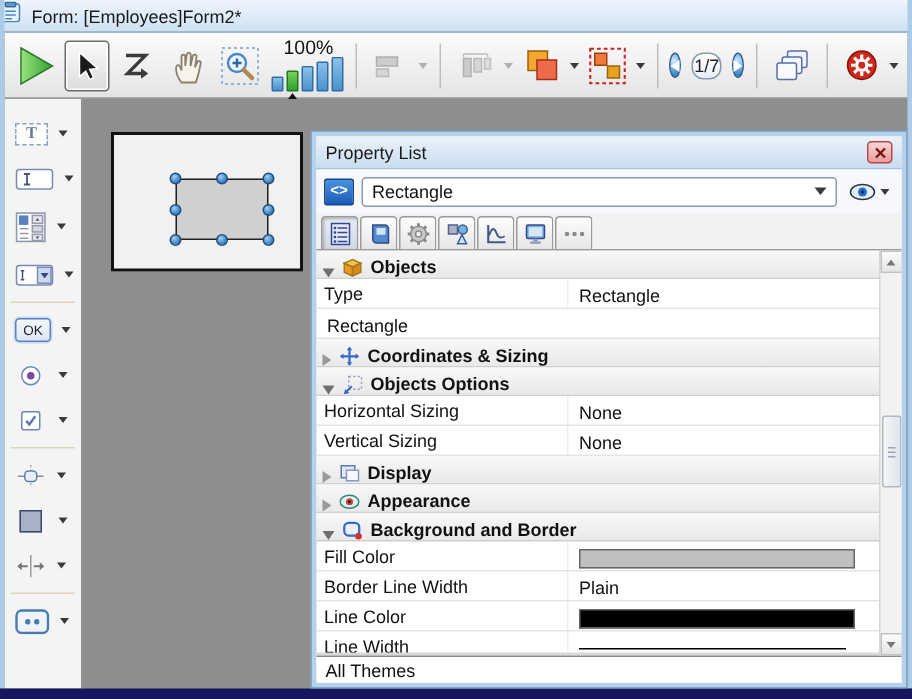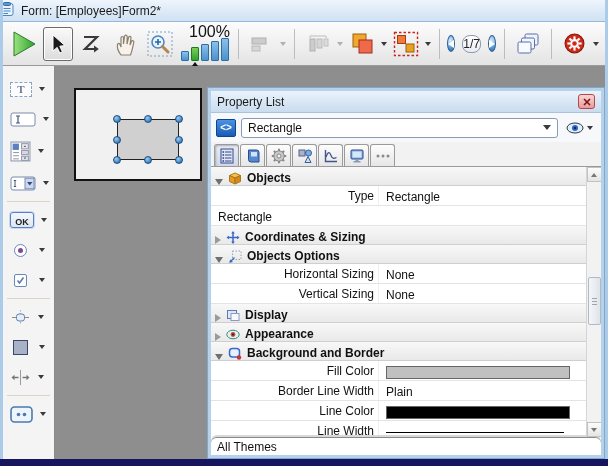--- a/index.html
+++ b/index.html
@@ -21,21 +21,21 @@
   .toolbar { position:absolute; left:3px; right:3px; top:22px; height:44px;
     background:linear-gradient(#fcfcfc,#e4e4e4); border-bottom:1px solid #9a9a9a;
     display:flex; align-items:center; gap:4px; padding:0 6px; z-index:5; }
   .tbtn { display:flex; align-items:center; justify-content:center; height:34px; min-width:30px; border-radius:3px; }
   .tbtn.sel { border:1px solid #6a6a6a; background:linear-gradient(#fafafa,#dcdcdc); box-shadow:inset 0 0 0 1px #ffffff; }
   .tsep { width:1px; height:30px; background:#bdbdbd; margin:0 4px; }
   .tri-d { width:0; height:0; border-left:4px solid transparent; border-right:4px solid transparent; border-top:5px solid #3a3a3a; }
   .tri-d.dis { border-top-color:#b0b0b0; }
   .tri-d.sm { border-left-width:3px; border-right-width:3px; border-top-width:4px; }
   .zoomctl { display:flex; flex-direction:column; align-items:flex-start; margin-left:2px; }
-  .zoom-label { font-size:16px; color:#111; line-height:11px; margin-left:8px; }
+  .zoom-label { font-size:13px; color:#111; line-height:11px; margin-left:8px; }
   .zoom-bars { display:flex; align-items:flex-end; gap:2px; height:24px; }
   .zbar { width:8px; background:linear-gradient(#8cc0ea,#4a92cc); border:1px solid #2e6ea6; border-radius:1px; }
   .zbar.green { background:linear-gradient(#7ad05a,#2fa02f); border-color:#1d7a1d; position:relative; }
   .zbar.green::after { content:""; position:absolute; left:50%; bottom:-6px; transform:translateX(-50%);
     border-left:3px solid transparent; border-right:3px solid transparent; border-bottom:4px solid #111; }
   .navbtn { width:17px; height:17px; border-radius:50%;
     background:radial-gradient(circle at 35% 30%, #d8ebfa, #5d9fd8 60%, #2f6ea8); border:1px solid #2a5f94;
     display:flex; align-items:center; justify-content:center; }
   .nav-tri-l { width:0;height:0;border-top:4px solid transparent;border-bottom:4px solid transparent;border-right:6px solid #fff; }
   .nav-tri-r { width:0;height:0;border-top:4px solid transparent;border-bottom:4px solid transparent;border-left:6px solid #fff; }
@@ -83,44 +83,44 @@
   .pptab { width:25px; height:22px; border:1px solid #9a9a9a; border-bottom:none; border-radius:3px 3px 0 0;
     background:linear-gradient(#fdfdfd,#e6e6e6); display:flex; align-items:center; justify-content:center; }
   .pptab.sel { background:linear-gradient(#e8ecf4,#d2d9e6); box-shadow:inset 1px 1px 2px rgba(0,0,0,.25); }
   .pp-body { flex:1; display:flex; overflow:hidden; }
   .pp-rows { flex:1; display:flex; flex-direction:column; }
   .sec { height:19px; flex:0 0 19px; background:linear-gradient(#f8f8f8,#e9e9e9);
     border-bottom:1px solid #cfcfcf; display:flex; align-items:flex-end; gap:5px; padding-left:4px; }
   .sec-label { font-size:12px; font-weight:bold; color:#111; }
   .tri-exp { width:0;height:0;border-left:4.5px solid transparent;border-right:4.5px solid transparent;border-top:6px solid #6f6f6f; }
   .tri-col { width:0;height:0;border-top:4.5px solid transparent;border-bottom:4.5px solid transparent;border-left:6px solid #9a9a9a; }
-  .prow { height:20px; flex:0 0 20px; display:flex; border-bottom:1px solid #e4e4e4;text-align:right; }
+  .prow { height:20px; flex:0 0 20px; display:flex; border-bottom:1px solid #e4e4e4; }
   .pname { width:168px; font-size:12px; color:#111; padding:3px 4px 0 5px; border-right:1px solid #eee; }
   .pval { flex:1; font-size:12px; color:#111; padding:3px 6px 0 7px; display:flex; align-items:center; }
   .swatch { width:95%; height:13px; border:1px solid #666; }
   .linewidth-line { width:92%; height:0; border-top:1px solid #000; }
   .pp-scroll { width:15px; flex:0 0 15px; background:#f2f2f2; border-left:1px solid #d5d5d5;
     display:flex; flex-direction:column; align-items:center; position:relative; }
   .sbtn { width:15px; height:15px; background:linear-gradient(#fcfcfc,#e4e4e4); border:1px solid #c2c2c2;
     display:flex; align-items:center; justify-content:center; }
   .sthumb { position:absolute; top:110px; left:1px; width:13px; height:48px; border:1px solid #b0b8c4;
     border-radius:2px; background:linear-gradient(90deg,#f4f6f8,#dfe4ea); }
   .sthumb::after { content:""; position:absolute; left:3px; right:3px; top:20px; height:1px;
     background:#9aa4b2; box-shadow:0 3px 0 #9aa4b2, 0 6px 0 #9aa4b2; }
   .tri-u { width:0;height:0;border-left:3.5px solid transparent;border-right:3.5px solid transparent;border-bottom:4.5px solid #777; }
   .tri-dn{ width:0;height:0;border-left:3.5px solid transparent;border-right:3.5px solid transparent;border-top:4.5px solid #777; }
   .pp-footer { height:18px; flex:0 0 18px; border-top:1px solid #8a8a8a; box-shadow:0 -2px 0 #d8d8d8;
-    background:#fff; font-size:12px; color:#111; display:flex; align-items:center; padding-left:6px;border-radius:6px; }
+    background:#fff; font-size:12px; color:#111; display:flex; align-items:center; padding-left:6px; }
 
   
   .text-tool-box { width:22px; height:15px; border:1px dashed #8aa4c4; color:#6a7a9a; font-family:"Liberation Serif",serif;
     font-size:11px; font-weight:bold; display:flex; align-items:center; justify-content:center; background:#fdfdfd; }
   .ok-btn-icon { width:24px; height:16px; border:1px solid #5a80c0; border-radius:3px;
-    background:linear-gradient(#f4f8fe,#dde6f4); font-size:9px; font-weight:bold; color:#222;
-    display:flex; align-items:flex-end; justify-content:center; box-shadow:0 0 0 1px #c8d8ee; }
+    background:linear-gradient(#f4f8fe,#dde6f4); font-size:9px; font-weight:normal; color:#222;
+    display:flex; align-items:center; justify-content:center; box-shadow:0 0 0 1px #c8d8ee; }
   .radio-icon { width:13px; height:13px; border-radius:50%; border:1px solid #6a88b8; background:#fff;
     display:flex; align-items:center; justify-content:center; margin-left:4px; }
   .radio-dot { width:5px; height:5px; border-radius:50%; background:#7a4a9a; }
   .check-icon { width:13px; height:13px; border:1px solid #6a88b8; border-radius:2px; background:#fff;
     display:flex; align-items:center; justify-content:center; margin-left:4px; }
   .rect-tool-icon { width:15px; height:15px; background:#a8b2c6; border:1px solid #3c4668; margin-left:3px; }
 </style>
 </head>
 <body>
 

